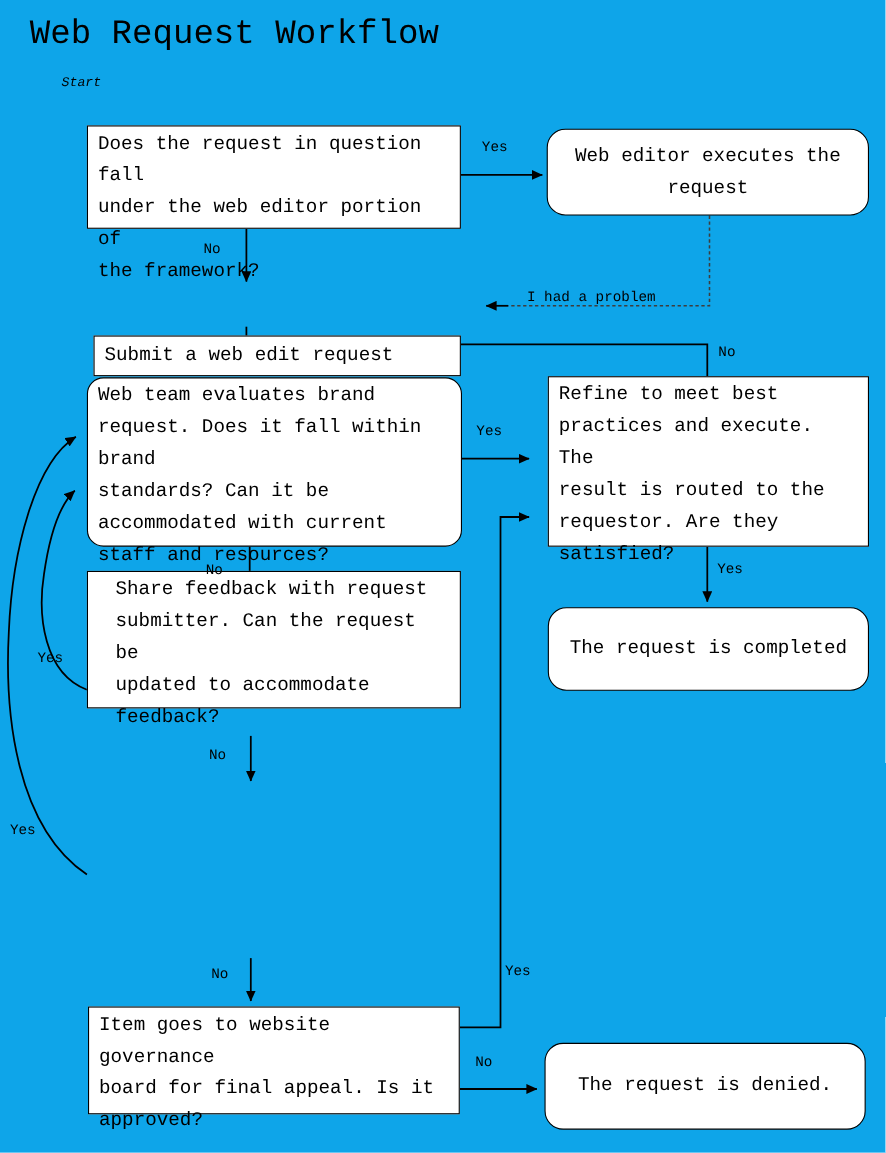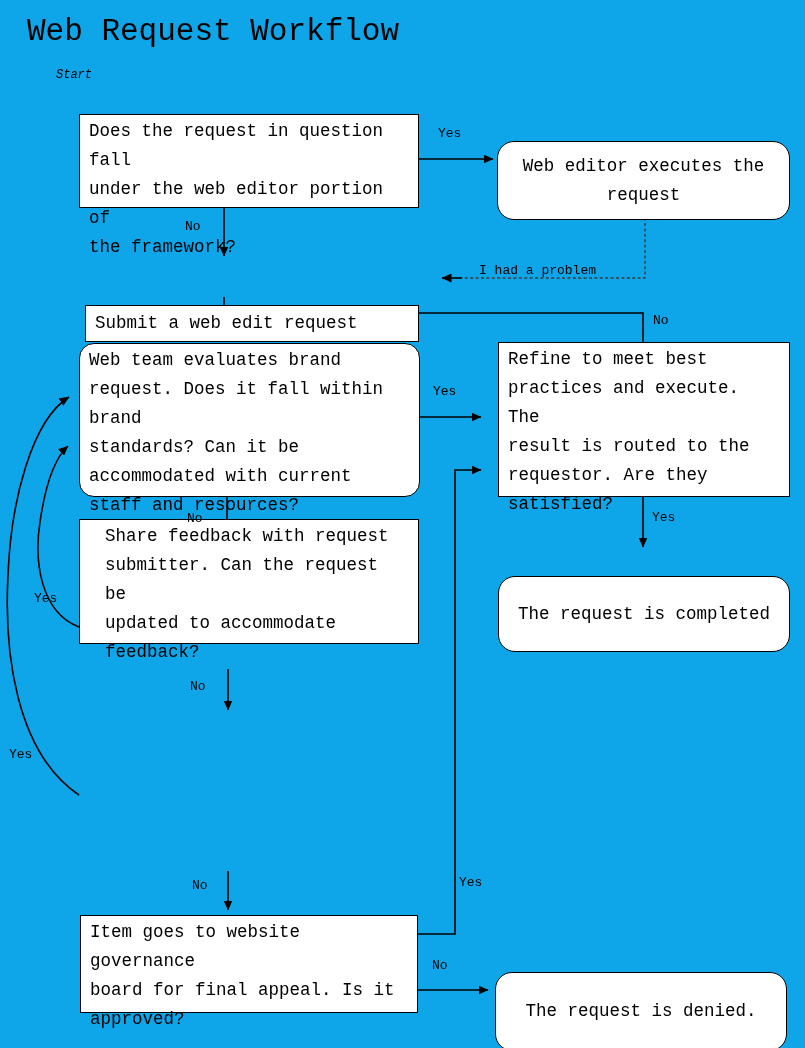--- a/index.html
+++ b/index.html
@@ -39,21 +39,20 @@
     padding: 2px 9px;
     white-space: pre-line;
   }
   .node.rounded {
     border-radius: 17px;
     display: flex;
     align-items: center;
     justify-content: center;
     text-align: center;
     padding: 2px 0;
-    margin-top: 24px;
   }
   .node.vcenter {
     display: flex;
     align-items: center;
   }
   .edge-label {
     position: absolute;
     font-size: 13px;
     line-height: 1.1;
     white-space: nowrap;

